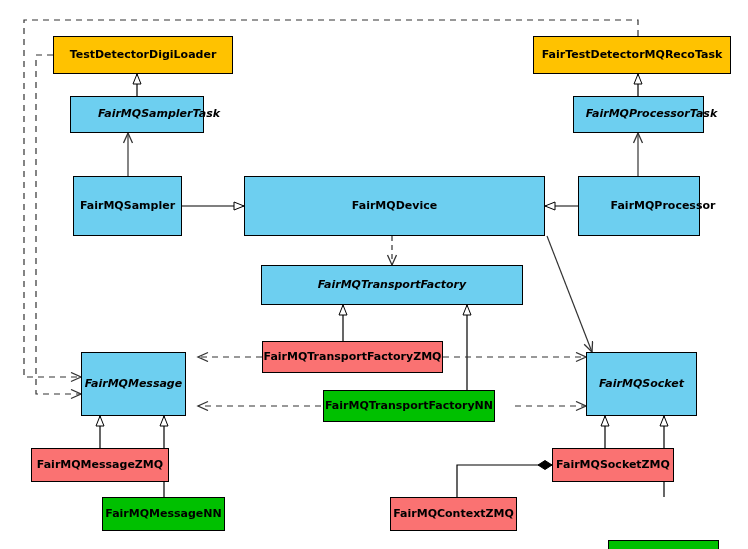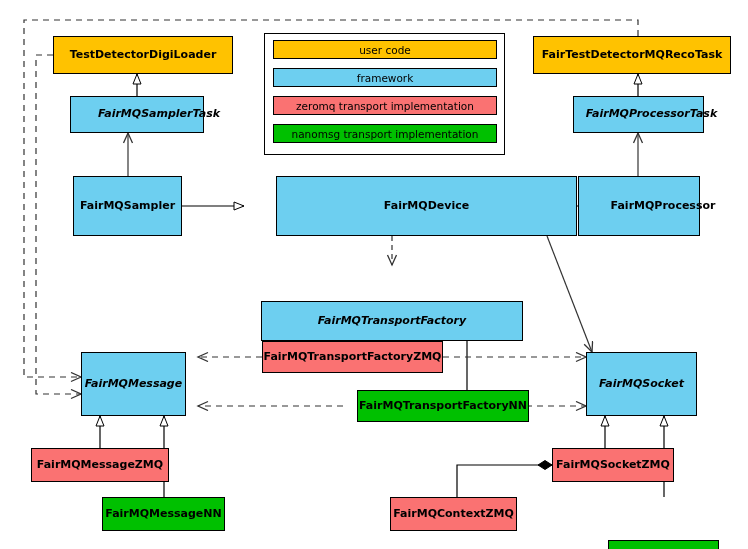--- a/index.html
+++ b/index.html
@@ -95,33 +95,33 @@
   </div>
   <div class="node c-user" style="left:533px;top:36px;width:198px;height:38px;">
     <span>FairTestDetectorMQRecoTask</span>
   </div>
   <div class="node c-fw abstract" style="left:573px;top:96px;width:131px;height:37px;padding-left:26px;">
     <span>FairMQProcessorTask</span>
   </div>
   <div class="node c-fw" style="left:73px;top:176px;width:109px;height:60px;">
     <span>FairMQSampler</span>
   </div>
-  <div class="node c-fw" style="left:244px;top:176px;width:301px;height:60px;margin-left:32px;">
+  <div class="node c-fw" style="left:244px;top:176px;width:301px;height:60px;">
     <span>FairMQDevice</span>
   </div>
   <div class="node c-fw" style="left:578px;top:176px;width:122px;height:60px;padding-left:48px;">
     <span>FairMQProcessor</span>
   </div>
-  <div class="node c-fw abstract" style="left:261px;top:265px;width:262px;height:40px;margin-top:36px;">
+  <div class="node c-fw abstract" style="left:261px;top:265px;width:262px;height:40px;">
     <span>FairMQTransportFactory</span>
   </div>
   <div class="node c-zmq" style="left:262px;top:341px;width:181px;height:32px;">
     <span>FairMQTransportFactoryZMQ</span>
   </div>
-  <div class="node c-nn" style="left:357px;top:390px;width:172px;height:32px;">
+  <div class="node c-nn" style="left:323px;top:390px;width:172px;height:32px;">
     <span>FairMQTransportFactoryNN</span>
   </div>
   <div class="node c-fw abstract" style="left:81px;top:352px;width:105px;height:64px;">
     <span>FairMQMessage</span>
   </div>
   <div class="node c-fw abstract" style="left:586px;top:352px;width:111px;height:64px;">
     <span>FairMQSocket</span>
   </div>
   <div class="node c-zmq" style="left:31px;top:448px;width:138px;height:34px;align-items:center;">
     <span>FairMQMessageZMQ</span>
@@ -132,28 +132,14 @@
   <div class="node c-zmq" style="left:390px;top:497px;width:127px;height:34px;">
     <span>FairMQContextZMQ</span>
   </div>
   <div class="node c-zmq" style="left:552px;top:448px;width:122px;height:34px;">
     <span>FairMQSocketZMQ</span>
   </div>
   <div class="node c-nn" style="left:608px;top:497px;width:111px;height:34px;margin-top:43px;">
     <span>FairMQSocketNN</span>
   </div>
 
-  <div id="legend">
-    <div class="legend-row c-user" style="top:6px;">
-      <span>user code</span>
-    </div>
-    <div class="legend-row c-fw" style="top:34px;">
-      <span>framework</span>
-    </div>
-    <div class="legend-row c-zmq" style="top:62px;">
-      <span>zeromq transport implementation</span>
-    </div>
-    <div class="legend-row c-nn" style="top:90px;">
-      <span>nanomsg transport implementation</span>
-    </div>
-  </div>
 
 </div>
 
 </body></html>

